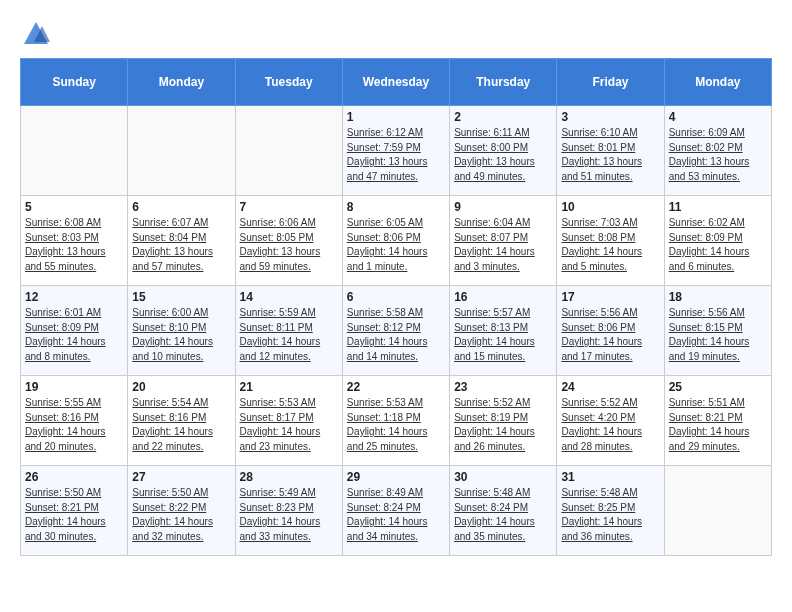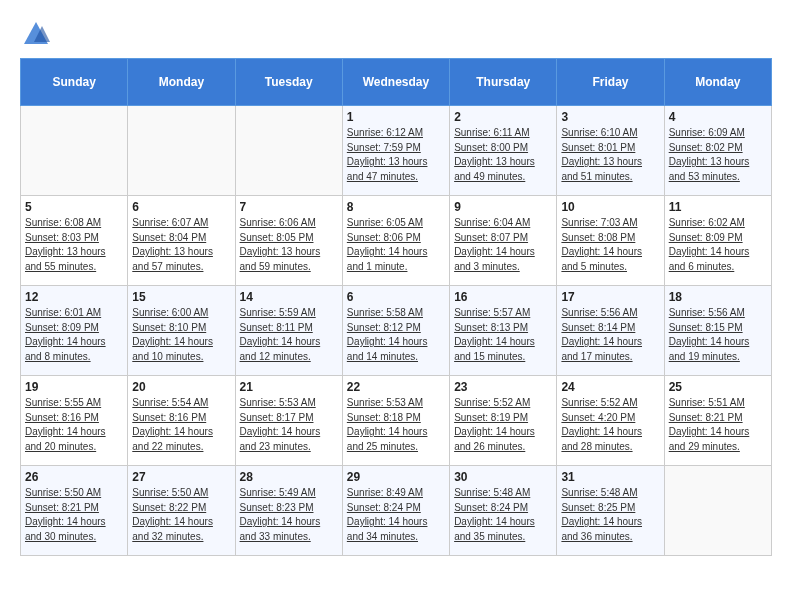--- a/index.html
+++ b/index.html
@@ -242,21 +242,21 @@
         <td>
           <span class="day-num">16</span>
           <div class="day-info">Sunrise: 5:57 AM
 Sunset: 8:13 PM
 Daylight: 14 hours
 and 15 minutes.</div>
         </td>
         <td>
           <span class="day-num">17</span>
           <div class="day-info">Sunrise: 5:56 AM
-Sunset: 8:14 PM
+Sunset: 8:06 PM
 Daylight: 14 hours
 and 17 minutes.</div>
         </td>
         <td>
           <span class="day-num">18</span>
           <div class="day-info">Sunrise: 5:56 AM
 Sunset: 8:15 PM
 Daylight: 14 hours
 and 19 minutes.</div>
         </td>
@@ -279,21 +279,21 @@
         <td>
           <span class="day-num">21</span>
           <div class="day-info">Sunrise: 5:53 AM
 Sunset: 8:17 PM
 Daylight: 14 hours
 and 23 minutes.</div>
         </td>
         <td>
           <span class="day-num">22</span>
           <div class="day-info">Sunrise: 5:53 AM
-Sunset: 8:18 PM
+Sunset: 1:18 PM
 Daylight: 14 hours
 and 25 minutes.</div>
         </td>
         <td>
           <span class="day-num">23</span>
           <div class="day-info">Sunrise: 5:52 AM
 Sunset: 8:19 PM
 Daylight: 14 hours
 and 26 minutes.</div>
         </td>

